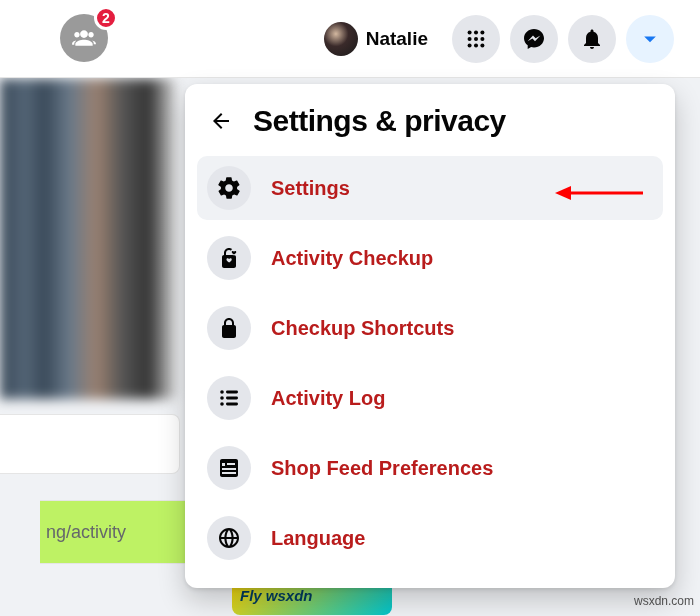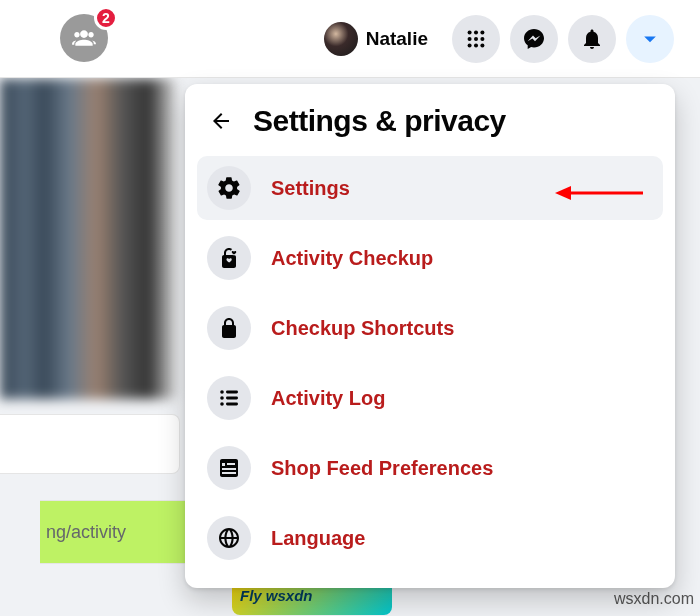--- a/index.html
+++ b/index.html
@@ -117,21 +117,21 @@
       color: #003a5d;
       font-weight: 800;
       font-style: italic;
       font-size: 15px;
       padding: 2px 8px;
       line-height: 1.1;
     }
     .attribution {
       position: absolute;
       right: 6px; bottom: 8px;
-      font-size: 16px;
+      font-size: 12px;
       color: #555;
       font-family: Arial, sans-serif;
     }
     
     .panel {
       position: absolute;
       top: 84px; left: 185px;
       width: 490px;
       background: #fff;
       border-radius: 12px;

